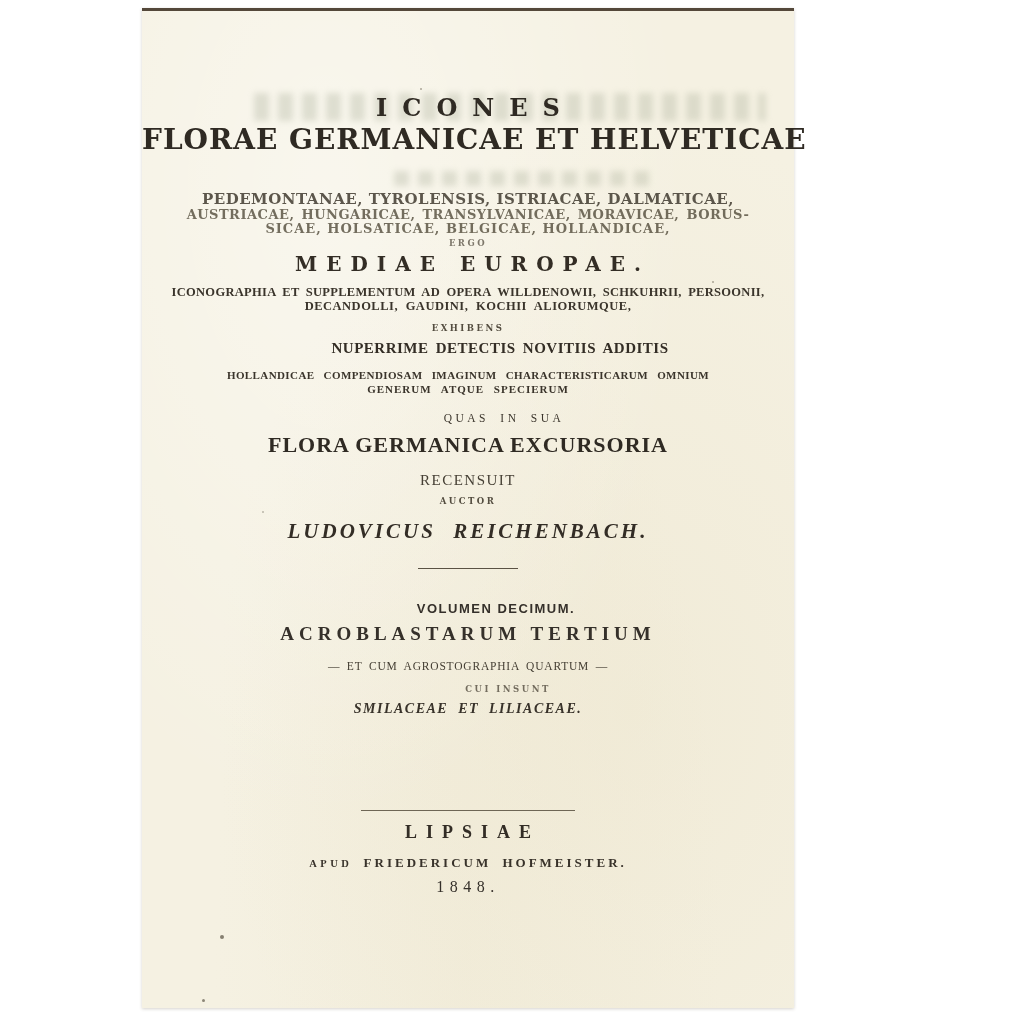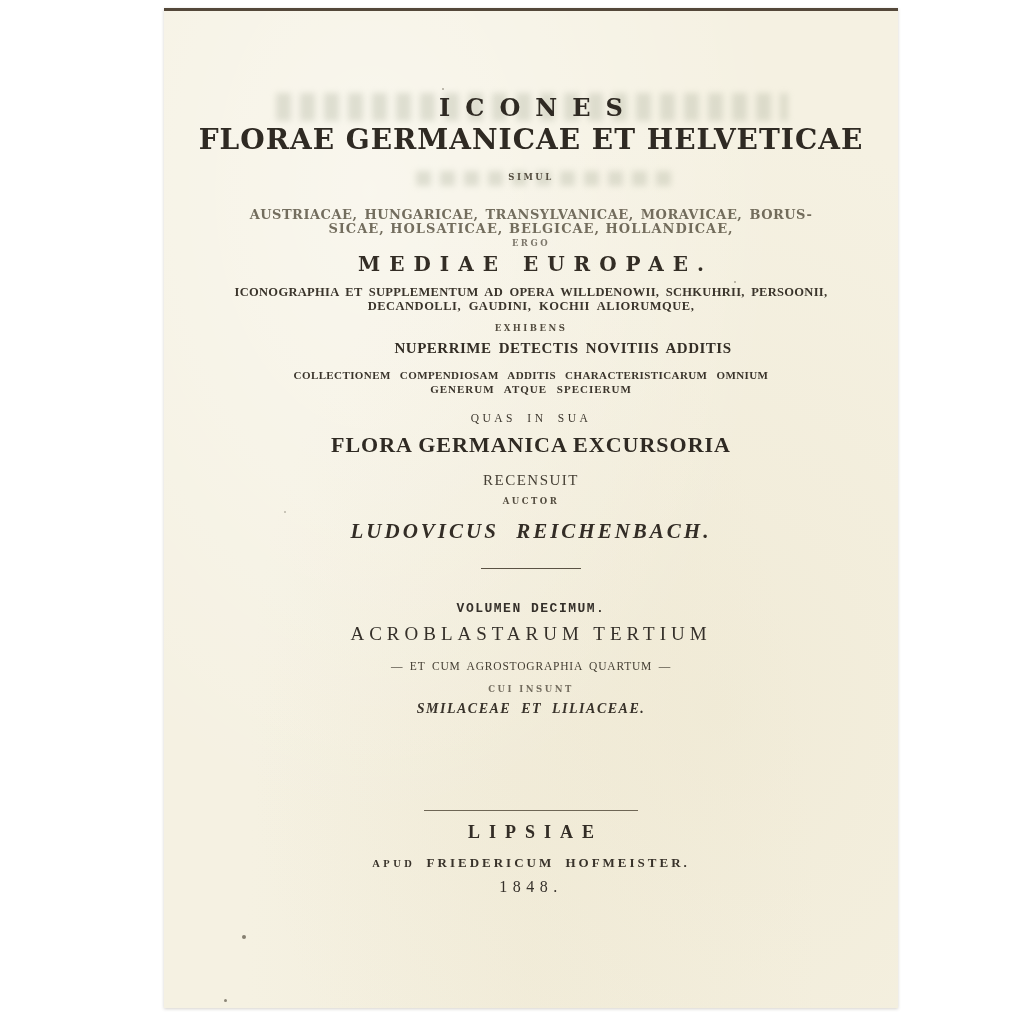--- a/index.html
+++ b/index.html
@@ -1,18 +1,18 @@
 <!DOCTYPE html>
 <html><head>
 <meta charset="utf-8">
 <style>
   html,body{margin:0;padding:0;background:#ffffff;}
   .canvas{position:relative;width:1024px;height:1024px;background:#ffffff;overflow:hidden;
           font-family:"Liberation Serif","DejaVu Serif",serif;}
-  .page{position:absolute;left:164px;top:8px;width:734px;height:997px;
+  .page{position:absolute;left:142px;top:8px;width:652px;height:997px;
         background-color:#f5f1e2;
         background-image:
           radial-gradient(ellipse at 28% 18%, rgba(255,255,255,0.40), rgba(255,255,255,0) 55%),
           radial-gradient(ellipse at 75% 70%, rgba(233,224,196,0.35), rgba(233,224,196,0) 60%),
           radial-gradient(ellipse at 50% 95%, rgba(236,229,205,0.30), rgba(236,229,205,0) 55%);
         border-top:3px solid #54483a;
         box-shadow:0 1px 3px rgba(90,80,60,0.25);}
   .line{position:absolute;left:0;width:100%;text-align:center;line-height:1;
         color:#35302a;white-space:nowrap;}
   
@@ -31,34 +31,34 @@
           letter-spacing:1px;color:#47402f;opacity:.75;}
   .t-ergo{top:228px;opacity:.75;}
   .t-mediae{top:243px;font-family:"DejaVu Serif",serif;font-weight:bold;font-size:20px;
             letter-spacing:9px;padding-left:9px;box-sizing:border-box;color:#332d25;}
   .t-icono1{top:275px;font-weight:bold;font-size:12.5px;letter-spacing:0.3px;word-spacing:3px;color:#3a342b;}
   .t-icono2{top:289px;font-weight:bold;font-size:12.5px;letter-spacing:0.5px;word-spacing:4px;color:#3a342b;}
   .t-exhibens{top:313px;}
   .t-nuper{top:330px;font-weight:bold;font-size:15px;letter-spacing:0.5px;word-spacing:3px;color:#332d25;padding-left:32px;}
   .t-coll1{top:359px;font-weight:bold;font-size:11px;letter-spacing:0.4px;word-spacing:6px;color:#3a342b;}
   .t-coll2{top:373px;font-weight:bold;font-size:11px;letter-spacing:1px;word-spacing:6px;color:#3a342b;}
-  .t-quas{top:402px;font-size:11.5px;letter-spacing:3.5px;word-spacing:5px;color:#3b352c;}
+  .t-quas{top:402px;font-size:11.5px;letter-spacing:3.5px;word-spacing:5px;color:#3b352c;padding-left:36px;}
   .t-flora{top:423px;font-weight:bold;font-size:22px;letter-spacing:1px;color:#2f2a23;}
   .t-recensuit{top:462px;font-size:15px;letter-spacing:1.5px;color:#453f34;}
   .t-auctor{top:486px;}
   .t-author{top:499px;font-weight:bold;font-style:italic;font-size:21px;
             letter-spacing:3px;word-spacing:9px;color:#332d26;margin-top:11px;}
   .rule{position:absolute;left:50%;transform:translateX(-50%);height:0;}
   .rule-1{top:557px;width:100px;border-top:1.6px solid #5a5244;}
   .rule-2{top:799px;width:214px;border-top:1px solid #6e6655;}
-  .t-volumen{top:591px;font-family:Liberation Mono, monospace;font-weight:bold;font-size:13px;
-             letter-spacing:1.5px;color:#35302a;}
-  .t-acro{top:613px;font-weight:normal;font-size:19px;letter-spacing:5px;color:#35302a;}
+  .t-volumen{top:591px;font-family:Liberation Sans, sans-serif;font-weight:bold;font-size:13px;
+             letter-spacing:1.5px;color:#35302a;margin-left:28px;}
+  .t-acro{top:613px;font-weight:bold;font-size:19px;letter-spacing:5px;color:#35302a;}
   .t-etcum{top:650px;font-size:11.5px;font-weight:normal;letter-spacing:0.8px;word-spacing:3px;color:#443e33;}
-  .t-cui{top:674px;opacity:.8;}
+  .t-cui{top:674px;opacity:.8;margin-left:40px;}
   .t-smil{top:691px;font-weight:bold;font-style:italic;font-size:14px;
           letter-spacing:1.5px;word-spacing:5px;color:#38322a;}
   .t-lipsiae{top:812px;font-weight:bold;font-size:18px;letter-spacing:9px;
              padding-left:9px;box-sizing:border-box;color:#332d26;}
   .t-apud{top:845px;font-weight:bold;font-size:13px;letter-spacing:3px;word-spacing:5px;color:#38322a;}
   .t-apud .small-prep{font-size:10.5px;letter-spacing:3.5px;}
   .t-year{top:868px;font-size:16px;letter-spacing:5.5px;color:#35302a;}
   
   .ghost{position:absolute;filter:blur(3px);opacity:.38;
          background:repeating-linear-gradient(90deg,#b4b8a4 0 15px,rgba(180,184,164,0) 15px 24px);}
@@ -76,35 +76,35 @@
 <body>
 
 <div class="canvas">
   <div class="page">
 
     <div class="ghost ghost-1"></div>
     <div class="ghost ghost-2"></div>
 
     <div class="line t-icones">ICONES</div>
     <div class="line t-main">FLORAE GERMANICAE ET HELVETICAE</div>
-    <div class="line t-tiny t-simul">SIMUL</div>
 
+    <div class="line t-reg1">PEDEMONTANAE, TYROLENSIS, ISTRIACAE, DALMATICAE,</div>
     <div class="line t-reg2">AUSTRIACAE, HUNGARICAE, TRANSYLVANICAE, MORAVICAE, BORUS-</div>
     <div class="line t-reg3">SICAE, HOLSATICAE, BELGICAE, HOLLANDICAE,</div>
 
     <div class="line t-tiny t-ergo">ERGO</div>
     <div class="line t-mediae">MEDIAE EUROPAE.</div>
 
     <div class="line t-icono1">ICONOGRAPHIA ET SUPPLEMENTUM AD OPERA WILLDENOWII, SCHKUHRII, PERSOONII,</div>
     <div class="line t-icono2">DECANDOLLI, GAUDINI, KOCHII ALIORUMQUE,</div>
 
     <div class="line t-tiny t-exhibens">EXHIBENS</div>
     <div class="line t-nuper">NUPERRIME DETECTIS NOVITIIS ADDITIS</div>
 
-    <div class="line t-coll1">COLLECTIONEM COMPENDIOSAM ADDITIS CHARACTERISTICARUM OMNIUM</div>
+    <div class="line t-coll1">HOLLANDICAE COMPENDIOSAM IMAGINUM CHARACTERISTICARUM OMNIUM</div>
     <div class="line t-coll2">GENERUM ATQUE SPECIERUM</div>
 
     <div class="line t-quas">QUAS IN SUA</div>
     <div class="line t-flora">FLORA GERMANICA EXCURSORIA</div>
     <div class="line t-recensuit">RECENSUIT</div>
     <div class="line t-tiny t-auctor">AUCTOR</div>
     <div class="line t-author">LUDOVICUS REICHENBACH.</div>
 
     <div class="rule rule-1"></div>
 

